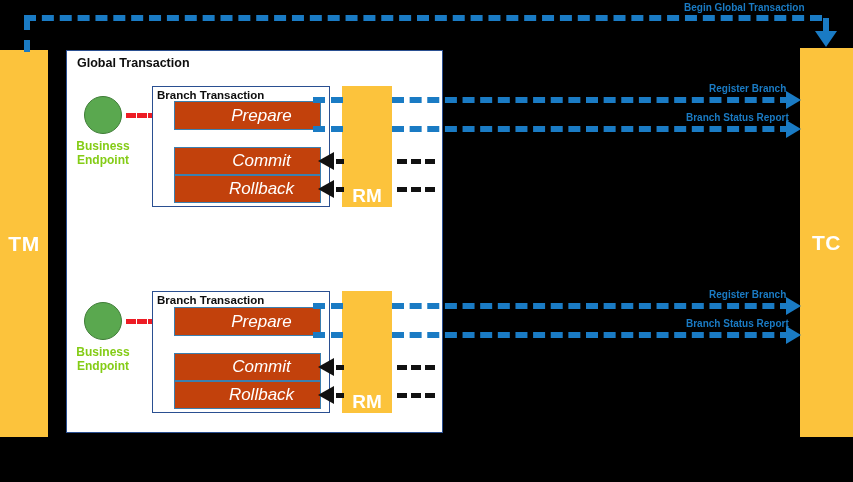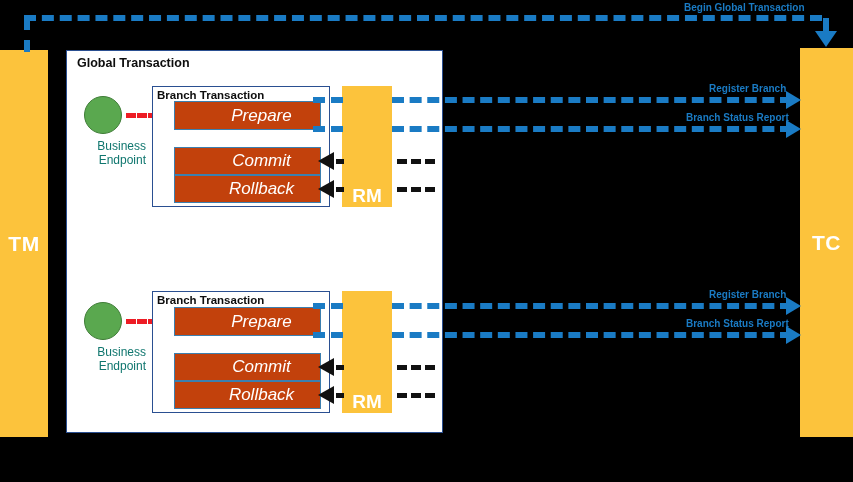--- a/index.html
+++ b/index.html
@@ -48,22 +48,22 @@
     position:absolute;width:50px;background:#fcc33c;display:flex;align-items:flex-end;justify-content:center;
   }
   .rm-box span{color:#ffffff;font-size:19px;font-weight:700;}
 
   
   .endpoint-circle{
     position:absolute;width:38px;height:38px;border-radius:50%;
     background:#5aa84f;border:1.5px solid #3f7d37;box-sizing:border-box;
   }
   .endpoint-label{
-    position:absolute;width:86px;text-align:right;font-size:12px;font-weight:400;
-    color:#0f766e;line-height:14px;
+    position:absolute;width:86px;text-align:center;font-size:12px;font-weight:700;
+    color:#84cc16;line-height:14px;
   }
 
   
   .dash-h{position:absolute;height:0;border-top:6px dashed #1a7bc4;}
   .dash-v{position:absolute;width:0;border-left:6px dashed #1a7bc4;}
   .dash-black{position:absolute;height:0;border-top:5px dashed #111111;}
   .dash-red{position:absolute;height:0;border-top:5px dashed #ed1c24;}
 
   
   .arrow-right{

